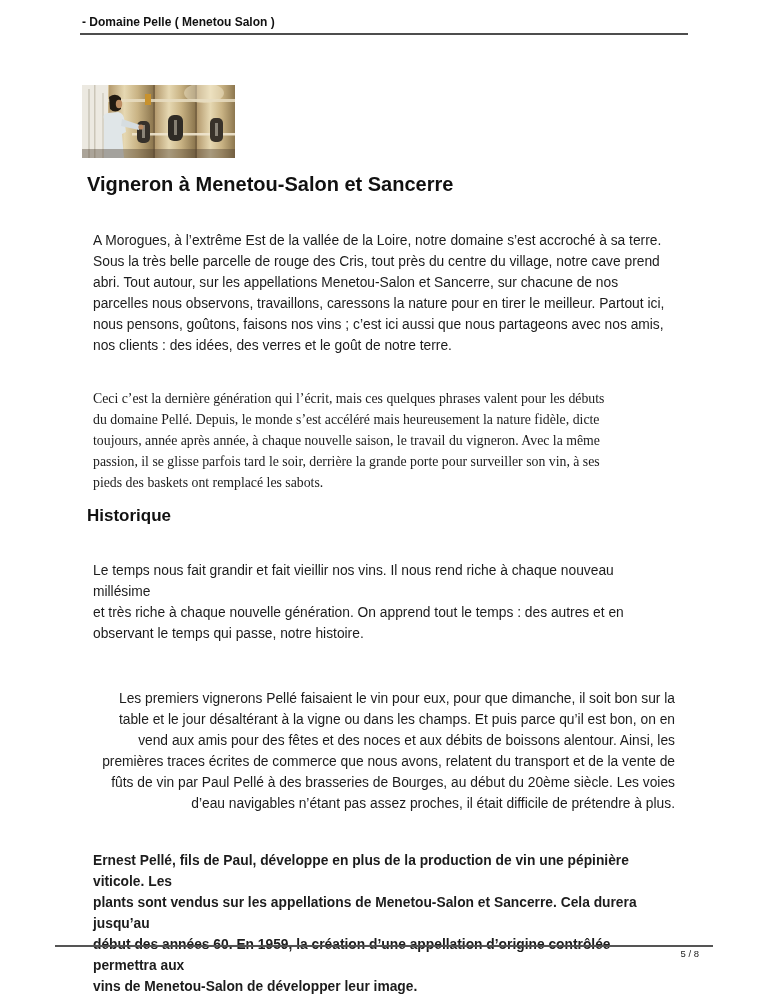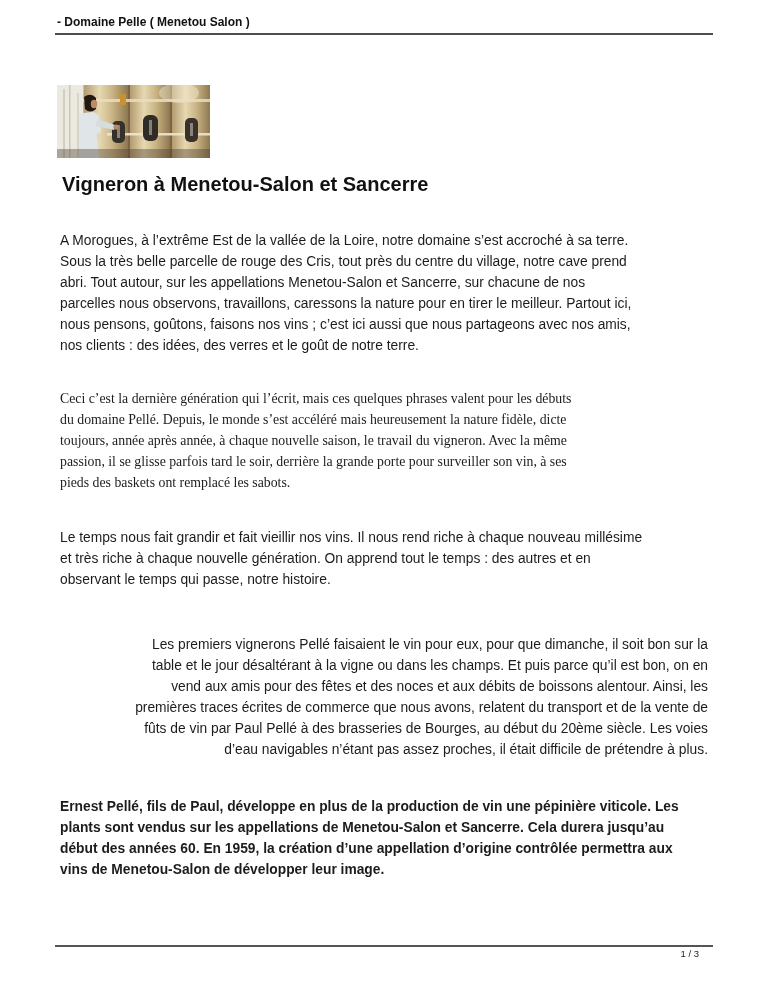--- a/index.html
+++ b/index.html
@@ -11,21 +11,21 @@
     width: 768px;
     height: 994px;
     position: relative;
     overflow: hidden;
     font-family: "Liberation Sans", sans-serif;
     color: #1a1a1a;
   }
   .page {
     position: absolute;
     inset: 0;
-    padding: 0 55px;
+    padding: 0 80px;
     box-sizing: border-box;
     background: #ffffff;
   }
   .doc-header-title {
     margin-top: 15px;
     margin-left: 2px;
     font-size: 12px;
     line-height: 14px;
     font-weight: bold;
     color: #111111;
@@ -55,21 +55,21 @@
   h2.doc-h {
     font-size: 17px;
     line-height: 20px;
     font-weight: bold;
     margin: 4px 0 0 7px;
     color: #111111;
   }
   .para {
     font-size: 13.8px;
     line-height: 21px;
-    margin: 5px;
+    margin: 13px;
     white-space: pre-line;
     color: #1c1c1c;
   }
   .p1 { margin-top: 36px; }
   .p2 { margin-top: 32px; font-family: Liberation Serif, serif; }
   .p3 { margin-top: 34px; }
   .p4 { margin-top: 44px; text-align: right; }
   .p5 { margin-top: 36px; font-weight: bold; }
   .doc-footer {
     position: absolute;
@@ -155,35 +155,36 @@
 parcelles nous observons, travaillons, caressons la nature pour en tirer le meilleur. Partout ici,
 nous pensons, goûtons, faisons nos vins ; c’est ici aussi que nous partageons avec nos amis,
 nos clients : des idées, des verres et le goût de notre terre.</p>
 
   <p class="para p2">Ceci c’est la dernière génération qui l’écrit, mais ces quelques phrases valent pour les débuts
 du domaine Pellé. Depuis, le monde s’est accéléré mais heureusement la nature fidèle, dicte
 toujours, année après année, à chaque nouvelle saison, le travail du vigneron. Avec la même
 passion, il se glisse parfois tard le soir, derrière la grande porte pour surveiller son vin, à ses
 pieds des baskets ont remplacé les sabots.</p>
 
+  <h2 class="doc-h">Historique</h2>
 
   <p class="para p3">Le temps nous fait grandir et fait vieillir nos vins. Il nous rend riche à chaque nouveau millésime
 et très riche à chaque nouvelle génération. On apprend tout le temps : des autres et en
 observant le temps qui passe, notre histoire.</p>
 
   <p class="para p4">Les premiers vignerons Pellé faisaient le vin pour eux, pour que dimanche, il soit bon sur la
 table et le jour désaltérant à la vigne ou dans les champs. Et puis parce qu’il est bon, on en
 vend aux amis pour des fêtes et des noces et aux débits de boissons alentour. Ainsi, les
 premières traces écrites de commerce que nous avons, relatent du transport et de la vente de
 fûts de vin par Paul Pellé à des brasseries de Bourges, au début du 20ème siècle. Les voies
 d’eau navigables n’étant pas assez proches, il était difficile de prétendre à plus.</p>
 
   <p class="para p5">Ernest Pellé, fils de Paul, développe en plus de la production de vin une pépinière viticole. Les
 plants sont vendus sur les appellations de Menetou-Salon et Sancerre. Cela durera jusqu’au
 début des années 60. En 1959, la création d’une appellation d’origine contrôlée permettra aux
 vins de Menetou-Salon de développer leur image.</p>
 
   <div class="doc-footer">
     <div class="rule footer-rule"></div>
-    <div class="page-number">1 / 3</div>
+    <div class="page-number">5 / 8</div>
   </div>
 
 </div>
 
 </body></html>

